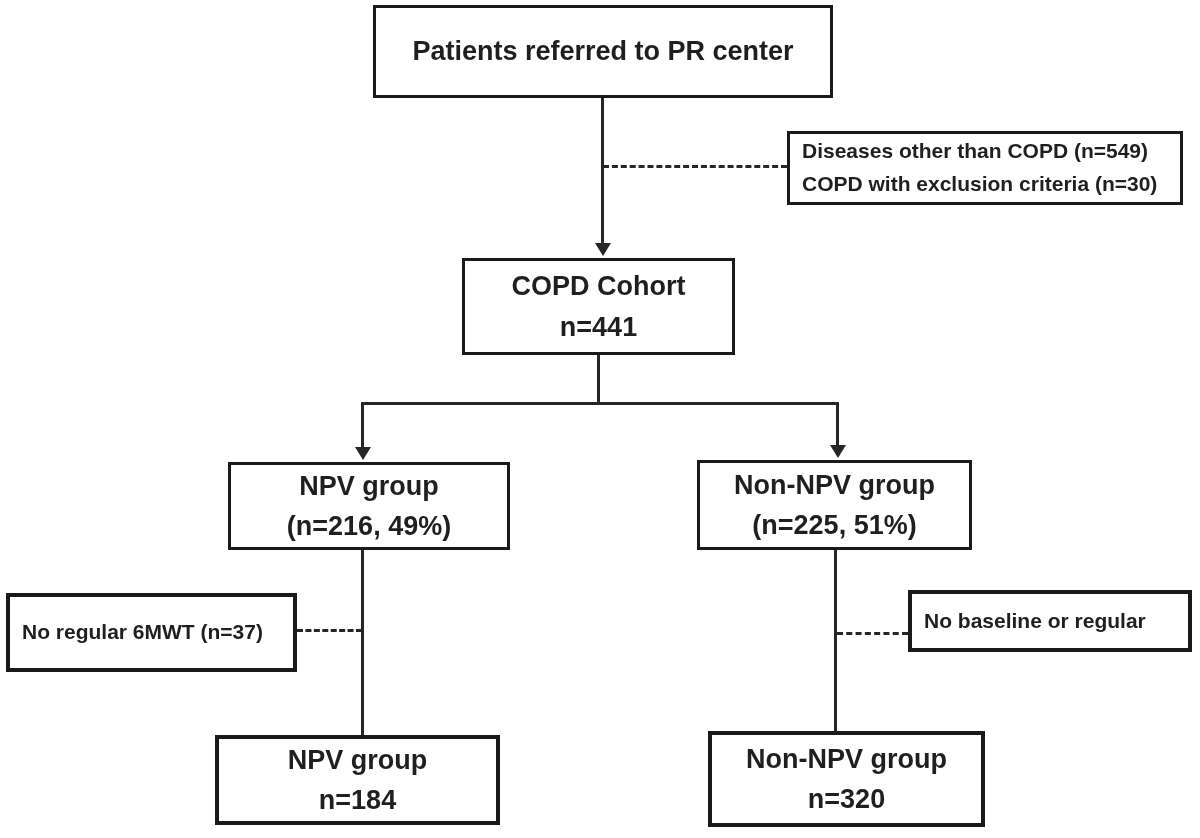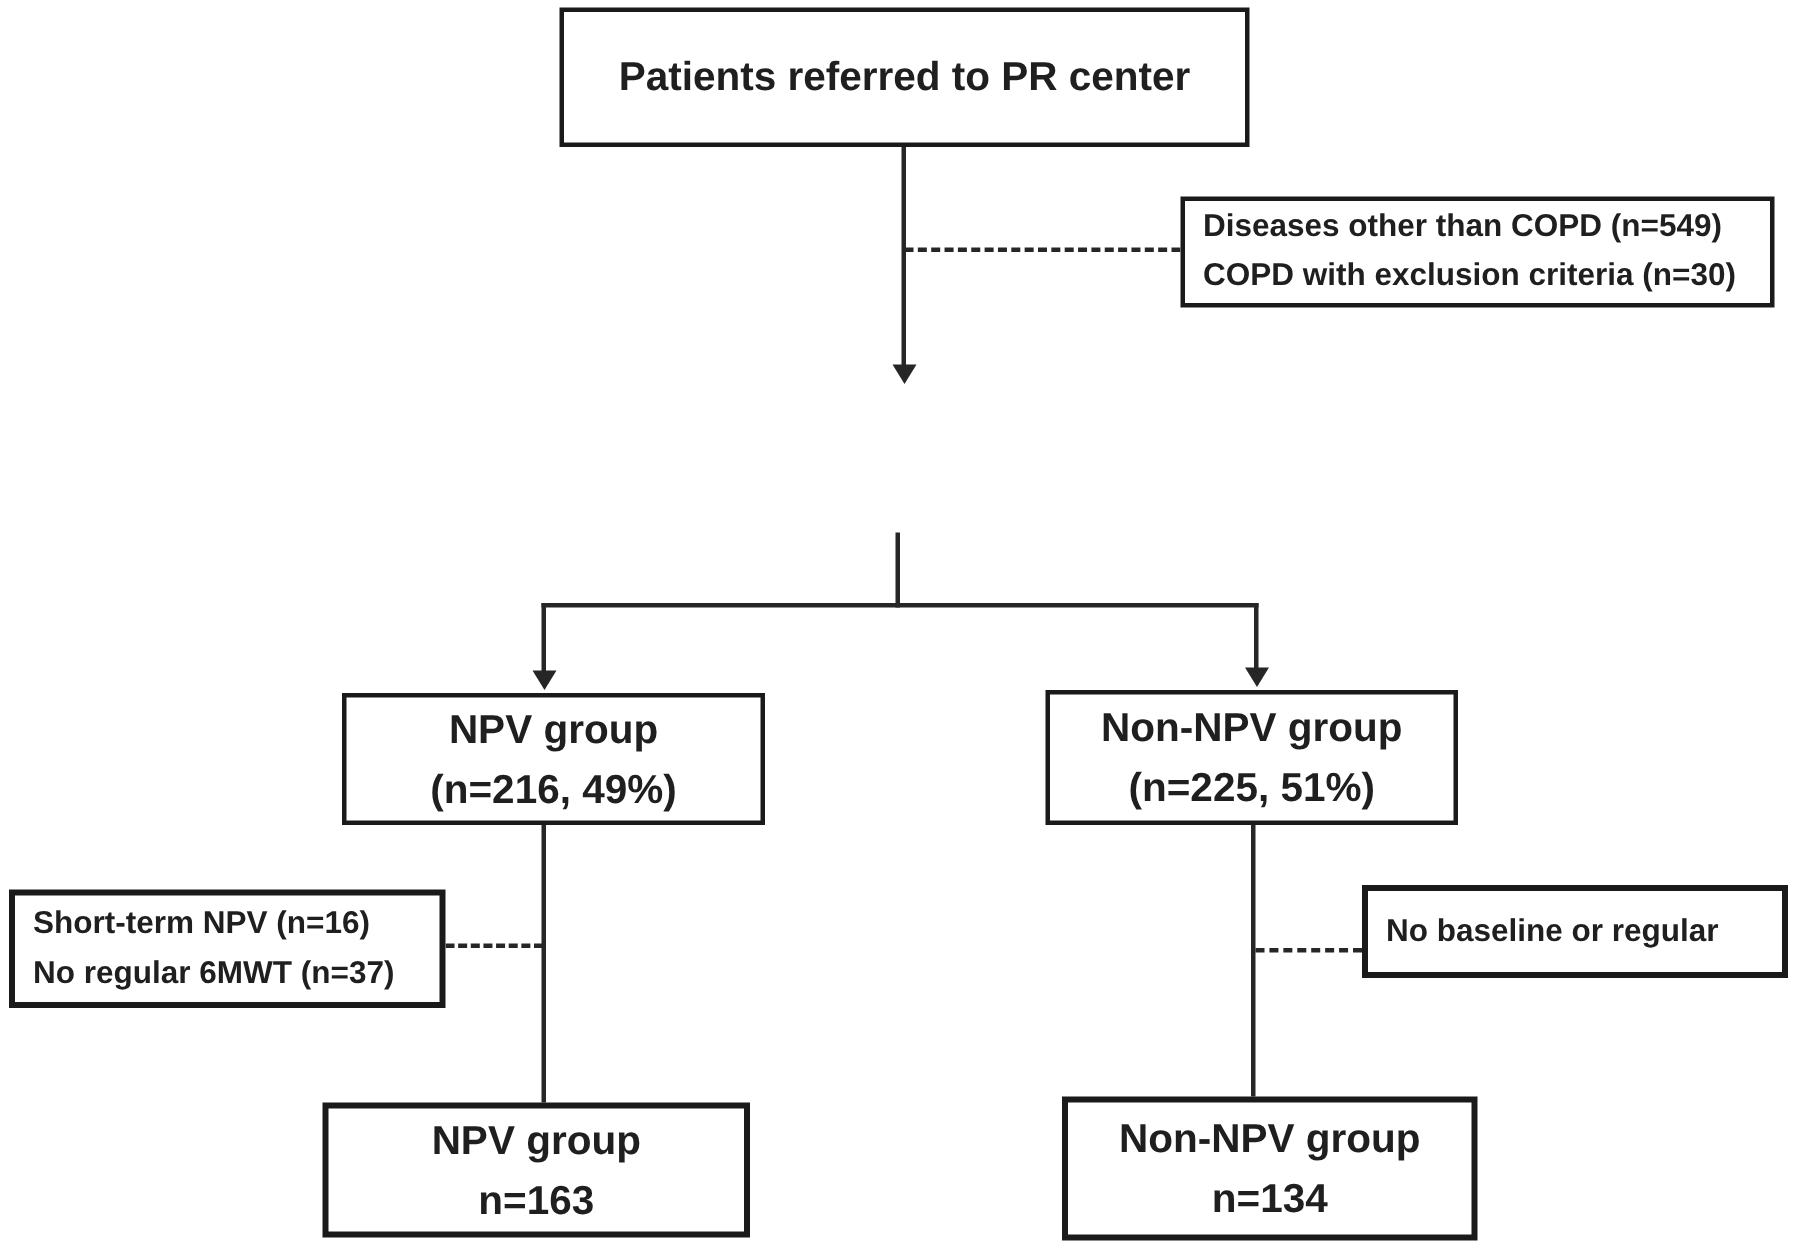--- a/index.html
+++ b/index.html
@@ -115,43 +115,46 @@
 
   <div class="box b-referred">
     <span>Patients referred to PR center</span>
   </div>
 
   <div class="box side b-excl-top">
     <span>Diseases other than COPD (n=549)</span>
     <span>COPD with exclusion criteria (n=30)</span>
   </div>
 
+  <div class="box b-copd">
+    <span>COPD Cohort</span>
+    <span>n=441</span>
+  </div>
 
   <div class="box b-npv">
     <span>NPV group</span>
     <span>(n=216, 49%)</span>
   </div>
 
   <div class="box b-nonnpv">
     <span>Non-NPV group</span>
     <span>(n=225, 51%)</span>
   </div>
 
   <div class="box side thick b-excl-left">
-    <span>Short-term NPV (n=16)</span>
     <span>No regular 6MWT (n=37)</span>
   </div>
 
   <div class="box side thick b-excl-right">
     <span>No baseline or regular</span>
   </div>
 
   <div class="box thick b-npv-final">
     <span>NPV group</span>
-    <span>n=163</span>
+    <span>n=184</span>
   </div>
 
   <div class="box thick b-nonnpv-final">
     <span>Non-NPV group</span>
-    <span>n=134</span>
+    <span>n=320</span>
   </div>
 
 </div>
 
 </body></html>

